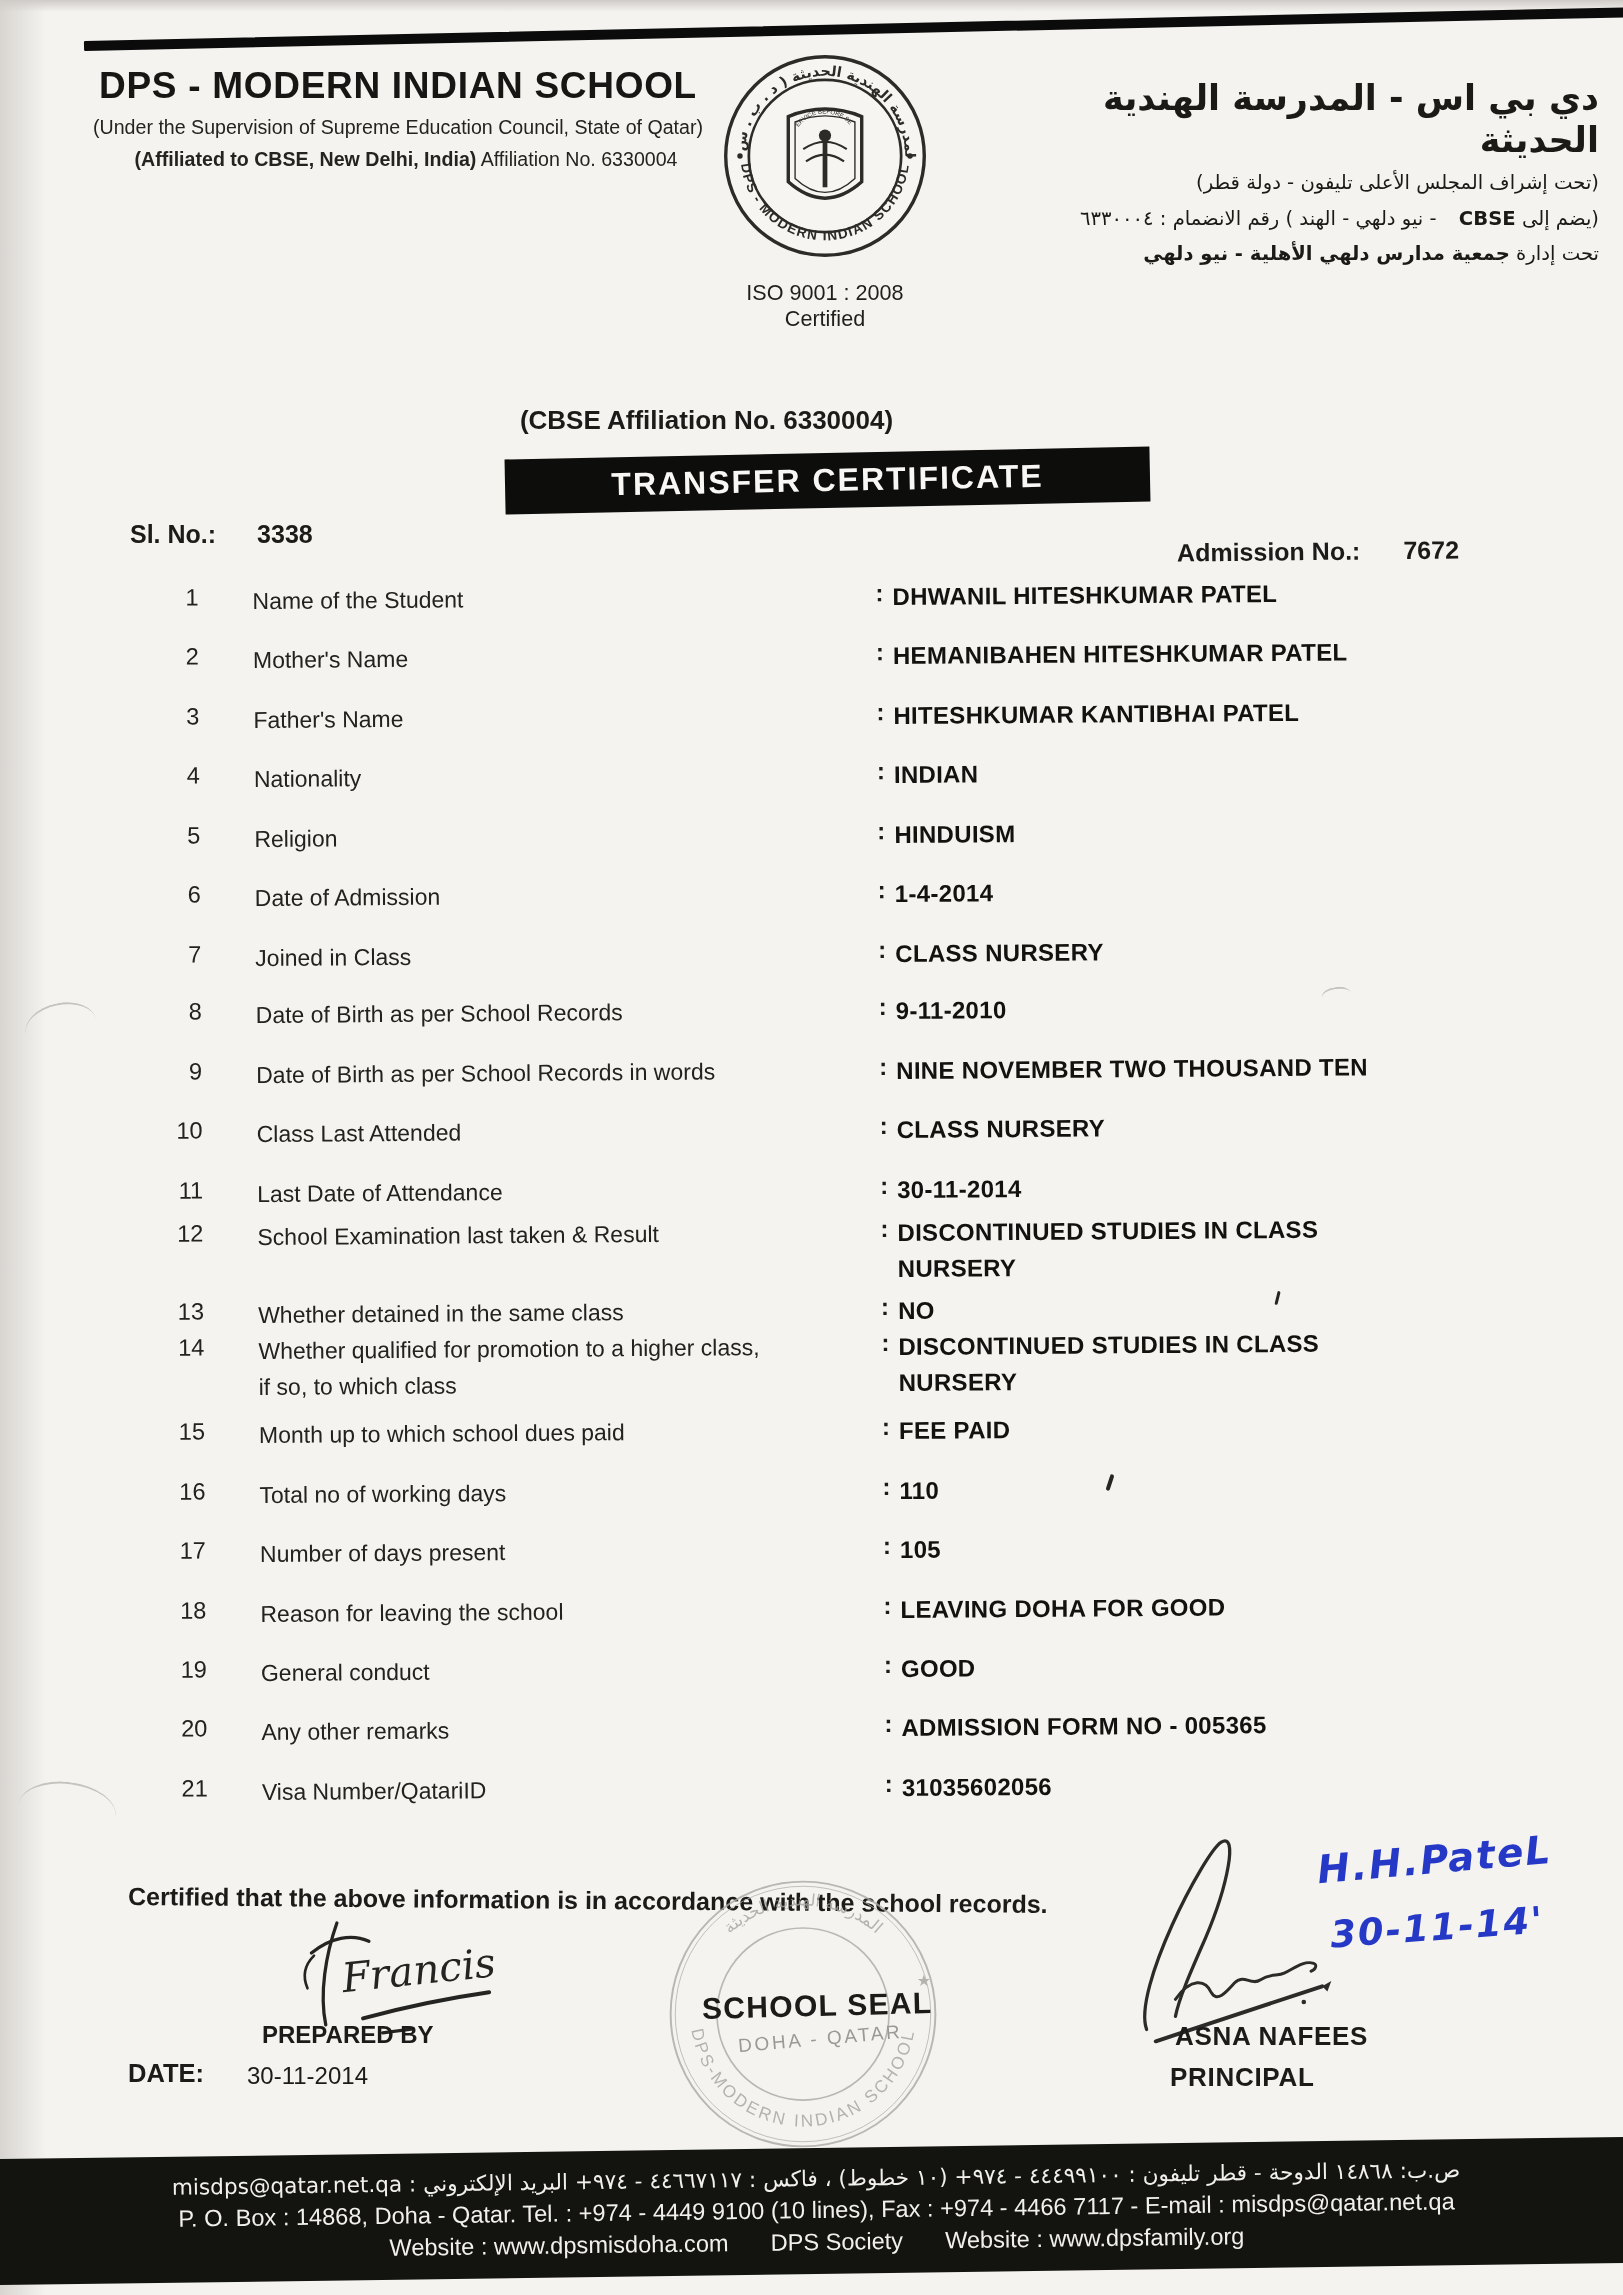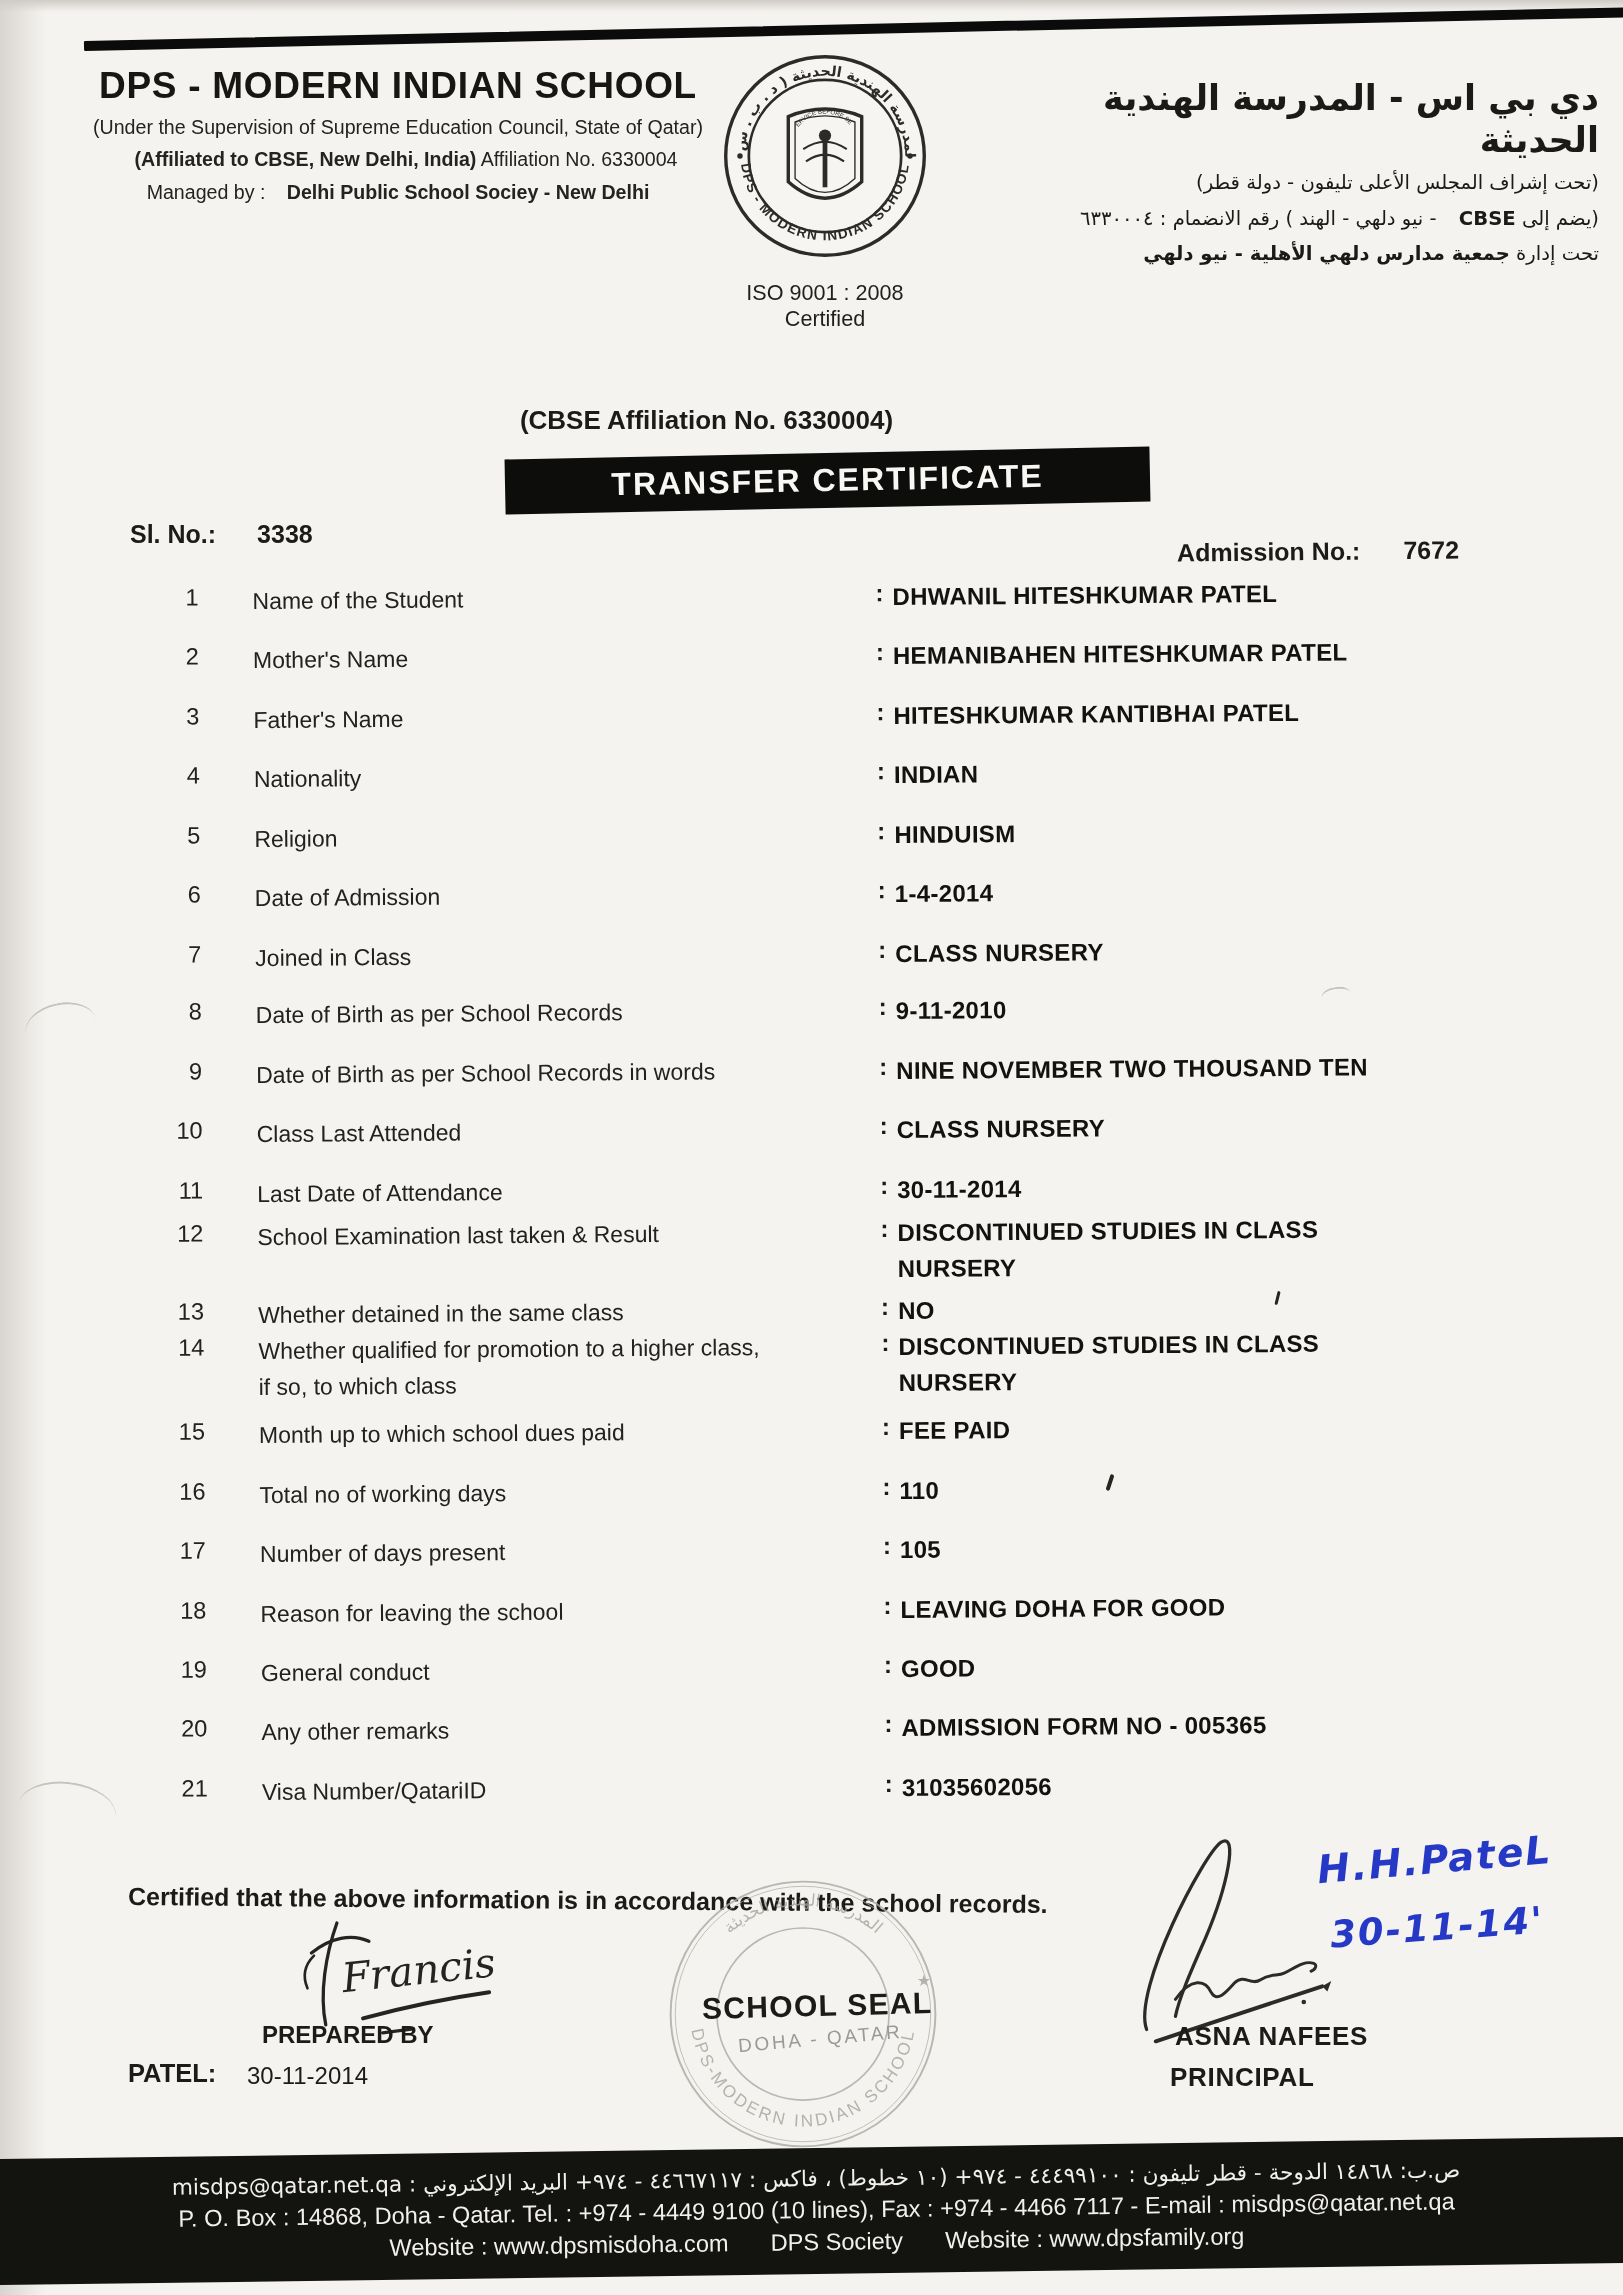--- a/index.html
+++ b/index.html
@@ -80,21 +80,20 @@
 <div class="abs arc-mark" style="left:25px;top:1003px;width:72px;height:46px;transform:rotate(-12deg);"></div>
 <div class="abs arc-mark" style="left:18.3px;top:1782px;width:98px;height:55px;transform:rotate(7deg);"></div>
 <div class="abs ink-tick" style="left:1108px;top:1474px;width:3.9px;height:17px;transform:rotate(18deg);"></div>
 <div class="abs ink-tick" style="left:1276px;top:1291px;width:3.3px;height:14.4px;transform:rotate(14deg);"></div>
 <div class="abs arc-mark" style="left:1322px;top:987px;width:29px;height:14.4px;border-top-width:2px;transform:rotate(-8deg);"></div>
 
 <div class="abs hdr-block">
   <div class="school-name">DPS - MODERN INDIAN SCHOOL</div>
   <div class="hdr-sub">(Under the Supervision of Supreme Education Council, State of Qatar)</div>
   <div class="hdr-sub"><b>(Affiliated to CBSE, New Delhi, India)</b><span> Affiliation No. 6330004</span></div>
-  <div class="hdr-sub"><span>Managed by : </span><b>Delhi Public School Sociey - New Delhi</b></div>
 </div>
 
 <svg class="abs" style="left:723px;top:54px;" width="204" height="204" viewBox="0 0 300 300">
   <defs>
     <path id="arcTop" d="M 32,150 A 118,118 0 0 1 268,150"></path>
     <path id="arcBot" d="M 26,150 A 124,124 0 0 0 274,150"></path>
     <path id="motArc" d="M 112,106 A 48,48 0 0 1 188,106"></path>
   </defs>
   <circle cx="150" cy="150" r="146" fill="#f7f5f1" stroke="#2d2b28" stroke-width="5"></circle>
   <circle cx="150" cy="150" r="112" fill="none" stroke="#2d2b28" stroke-width="4"></circle>
@@ -274,21 +273,21 @@
 <svg class="abs" style="left:216px;top:1915px;" width="281" height="131" viewBox="0 0 430 200">
   <path d="M 185,12 C 168,60 158,120 168,168" fill="none" stroke="#242422" stroke-width="5" stroke-linecap="round"></path>
   <path d="M 146,58 C 175,34 208,28 234,40" fill="none" stroke="#242422" stroke-width="5" stroke-linecap="round"></path>
   <path d="M 150,62 Q 128,84 140,112" fill="none" stroke="#242422" stroke-width="4" stroke-linecap="round"></path>
   <text x="195" y="118" font-size="62" font-style="italic" font-family="DejaVu Serif,serif" fill="#242422" transform="rotate(-6 195 118)">Francis</text>
   <path d="M 225,158 Q 320,132 418,118" fill="none" stroke="#242422" stroke-width="6" stroke-linecap="round"></path>
   <path d="M 255,180 L 302,174" fill="none" stroke="#242422" stroke-width="5" stroke-linecap="round"></path>
 </svg>
 
 <div class="abs prepared">PREPARED BY</div>
-<div class="abs date-lbl">PATEL:</div>
+<div class="abs date-lbl">DATE:</div>
 <div class="abs date-val">30-11-2014</div>
 
 <svg class="abs" style="left:664px;top:1875px;" width="278" height="278" viewBox="0 0 420 420" opacity="0.8">
   <defs>
     <path id="sealTop" d="M 46,210 A 164,164 0 0 1 374,210"></path>
     <path id="sealBot" d="M 40,210 A 170,170 0 0 0 380,210"></path>
   </defs>
   <circle cx="210" cy="210" r="200" fill="none" stroke="#aca9a4" stroke-width="3"></circle>
   <circle cx="210" cy="210" r="193" fill="none" stroke="#b4b1ac" stroke-width="1.5"></circle>
   <circle cx="210" cy="210" r="130" fill="none" stroke="#aca9a4" stroke-width="2.5"></circle>

